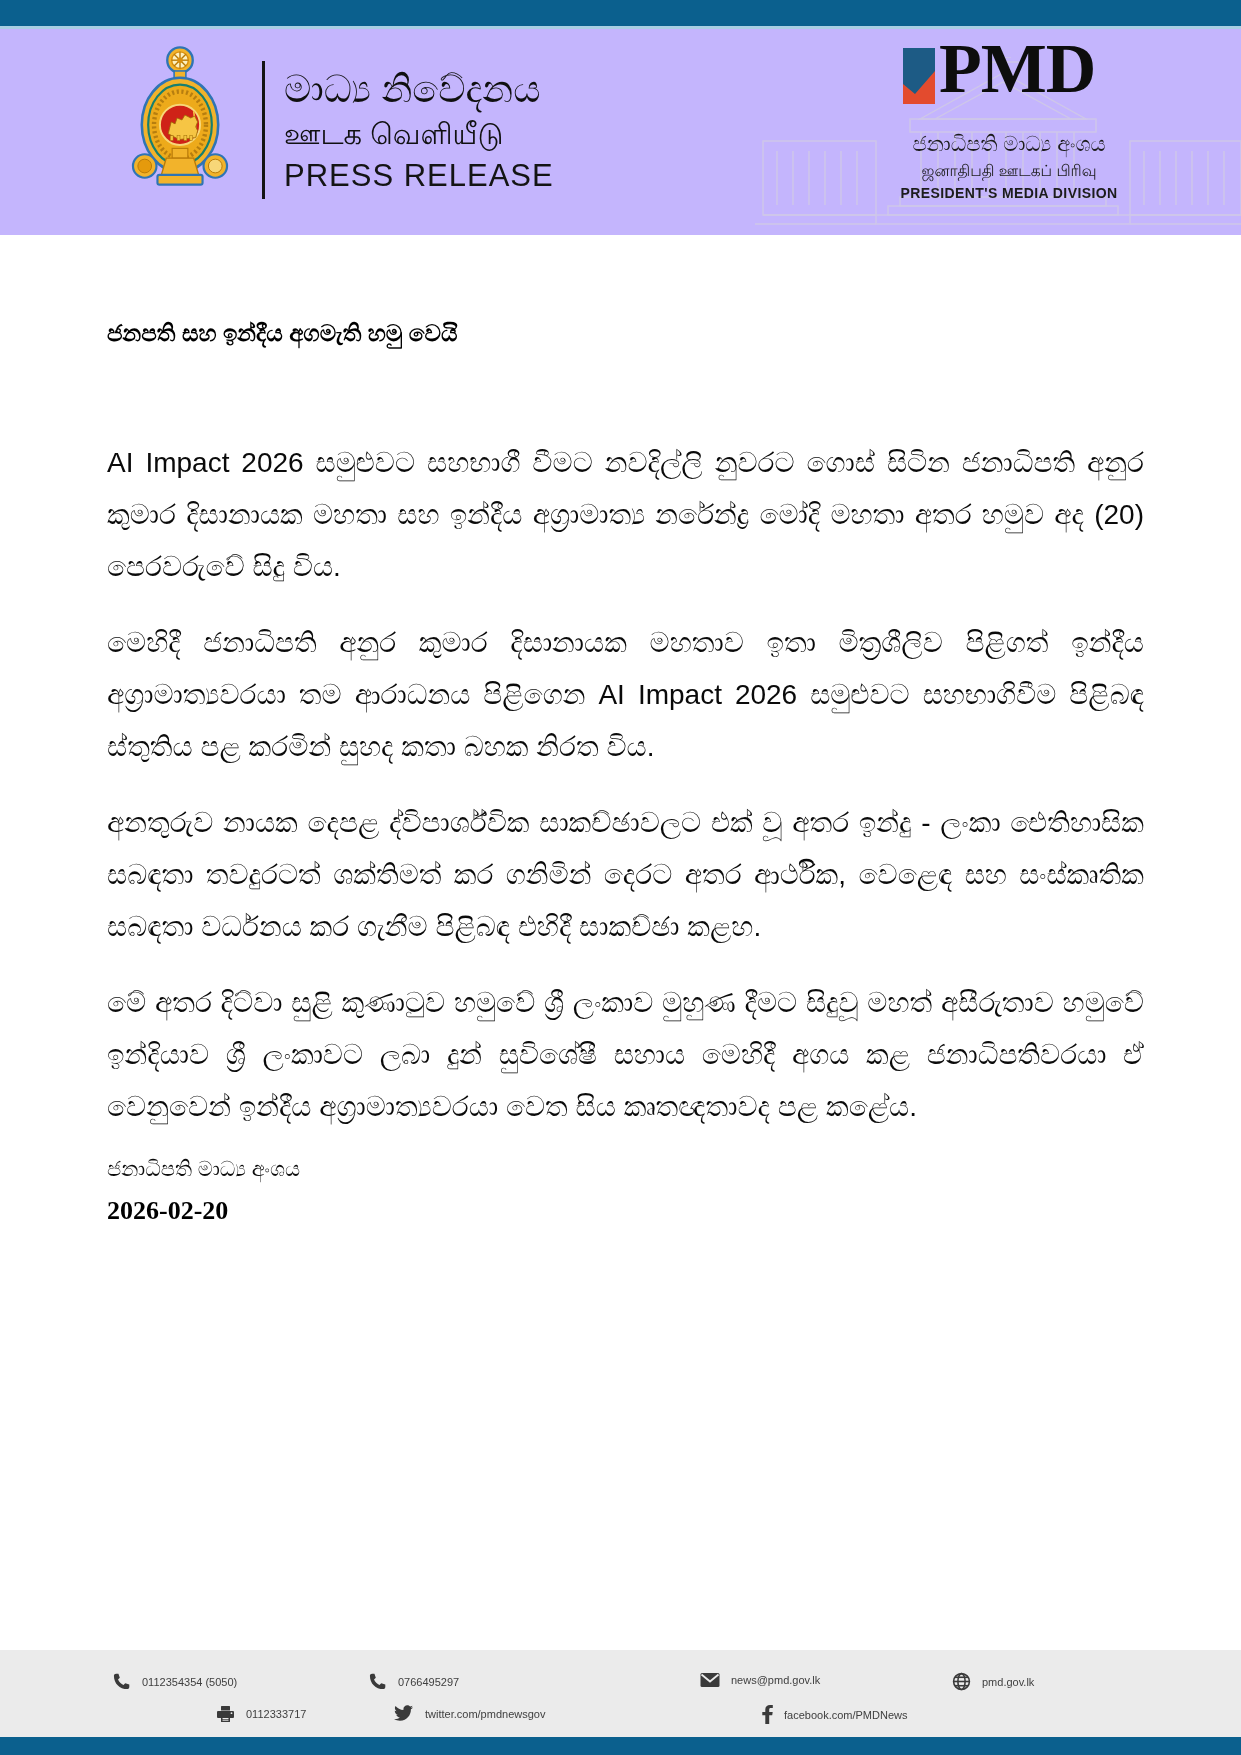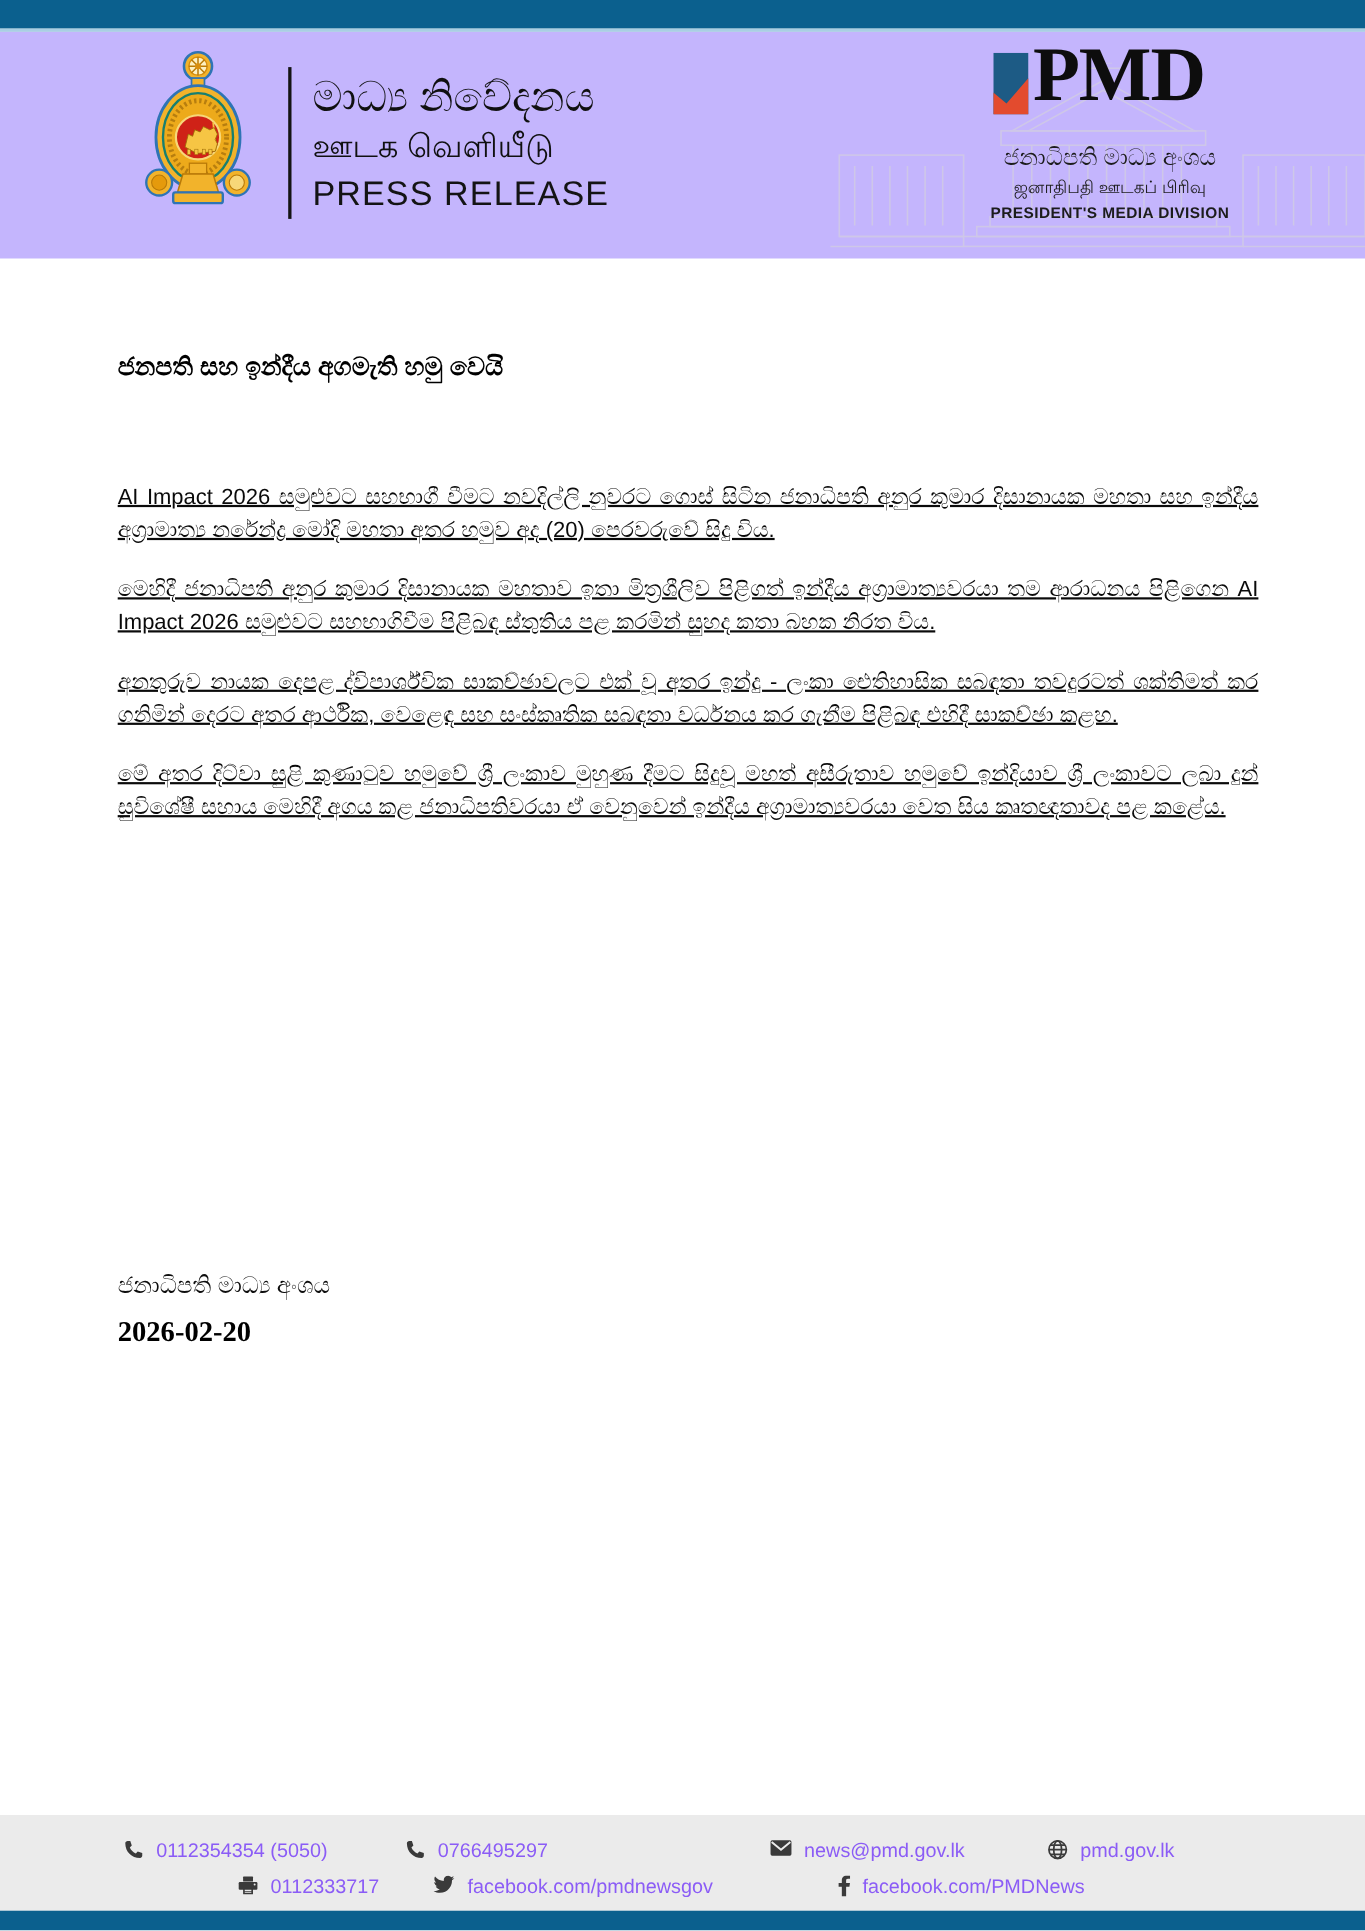--- a/index.html
+++ b/index.html
@@ -27,30 +27,30 @@
   .pmd-acronym { position:absolute; left:41px; top:-18px; font-family:"Liberation Serif", serif;
                  font-weight:bold; font-size:70px; letter-spacing:-1px; color:#0d0d0d; }
   .pmd-sub { text-align:center; }
   .pmd-sub-si { font-size:21px; line-height:30px; color:#1c1c1c; }
   .pmd-sub-ta { font-size:15.5px; line-height:24px; color:#1c1c1c; }
   .pmd-sub-en { font-size:14px; line-height:20px; font-weight:bold; letter-spacing:.4px; color:#1c1c1c; }
 
   
   .doc-title { position:absolute; left:107px; top:320px; font-size:23px; font-weight:bold; color:#000; }
   .doc-body  { position:absolute; left:107px; top:437px; width:1037px; }
-  .doc-body p { font-size:20px; line-height:30px; text-align:justify; margin:0 0 24px 0; color:#0a0a0a;text-decoration:underline; }
+  .doc-body p { font-size:28px; line-height:52px; text-align:justify; margin:0 0 24px 0; color:#0a0a0a; }
   .signature { position:absolute; left:107px; top:1157px; font-size:21px; color:#0d0d0d; }
   .doc-date  { position:absolute; left:107px; top:1196px; font-family:"Liberation Serif", serif;
                font-weight:bold; font-size:26px; color:#000; }
 
   
   .footer { position:absolute; left:0; top:1650px; width:1241px; height:87px; background:#ebebeb; }
   .bottombar { position:absolute; left:0; top:1737px; width:1241px; height:18px; background:#0b608e; }
-  .f-item { position:absolute; display:flex; gap:11px;
-            font-size:18px; color:#8b5cf6; white-space:nowrap; }
+  .f-item { position:absolute; display:flex; align-items:center; gap:11px;
+            font-size:11px; color:#404040; white-space:nowrap; }
   .f-item svg { flex:0 0 auto; display:block; }
   .fi { fill:#3a3a3a; }
 </style>
 </head>
 <body>
 
 <div class="topbar"></div>
 <div class="topbar-accent"></div>
 
 <div class="header">
@@ -225,21 +225,21 @@
           <line x1="6.5" y1="15.2" x2="12.5" y2="15.2"></line>
       </g>
     </svg>
     <span>0112333717</span>
   </div>
 
   <div class="f-item" style="left:394px; top:55px;">
     <svg width="20" height="17" viewBox="0 0 20 17">
       <path class="fi" d="M19 2.2 c-.7.3-1.4.5-2.2.6 .8-.5 1.4-1.2 1.7-2.1 -.7.4-1.6.8-2.4.9 C15.4.8 14.4.3 13.3.3 c-2.1 0-3.9 1.7-3.9 3.9 0 .3 0 .6.1.9 C6.3 4.9 3.4 3.4 1.5 1 1.1 1.6.9 2.3.9 3.1 c0 1.3.7 2.5 1.7 3.2 -.6 0-1.2-.2-1.8-.5 v.1 c0 1.9 1.3 3.4 3.1 3.8 -.3.1-.7.1-1 .1 -.2 0-.5 0-.7-.1 .5 1.5 1.9 2.6 3.6 2.7 -1.3 1-3 1.7-4.8 1.7 -.3 0-.6 0-.9-.1 1.7 1.1 3.7 1.7 5.9 1.7 7.1 0 10.9-5.8 10.9-10.9 v-.5 C17.8 3.7 18.5 3 19 2.2 Z"></path>
     </svg>
-    <span>facebook.com/pmdnewsgov</span>
+    <span>twitter.com/pmdnewsgov</span>
   </div>
 
   <div class="f-item" style="left:762px; top:55px;">
     <svg width="11" height="19" viewBox="0 0 11 19">
       <path class="fi" d="M7.2 19 V10.3 h3 l.5-3.4 H7.2 V4.7 c0-1 .3-1.7 1.7-1.7 h1.9 V0.1 C10.5.1 9.3 0 8 0 5.2 0 3.3 1.7 3.3 4.4 v2.5 H.3 v3.4 h3 V19 Z"></path>
     </svg>
     <span>facebook.com/PMDNews</span>
   </div>
 </div>
 

